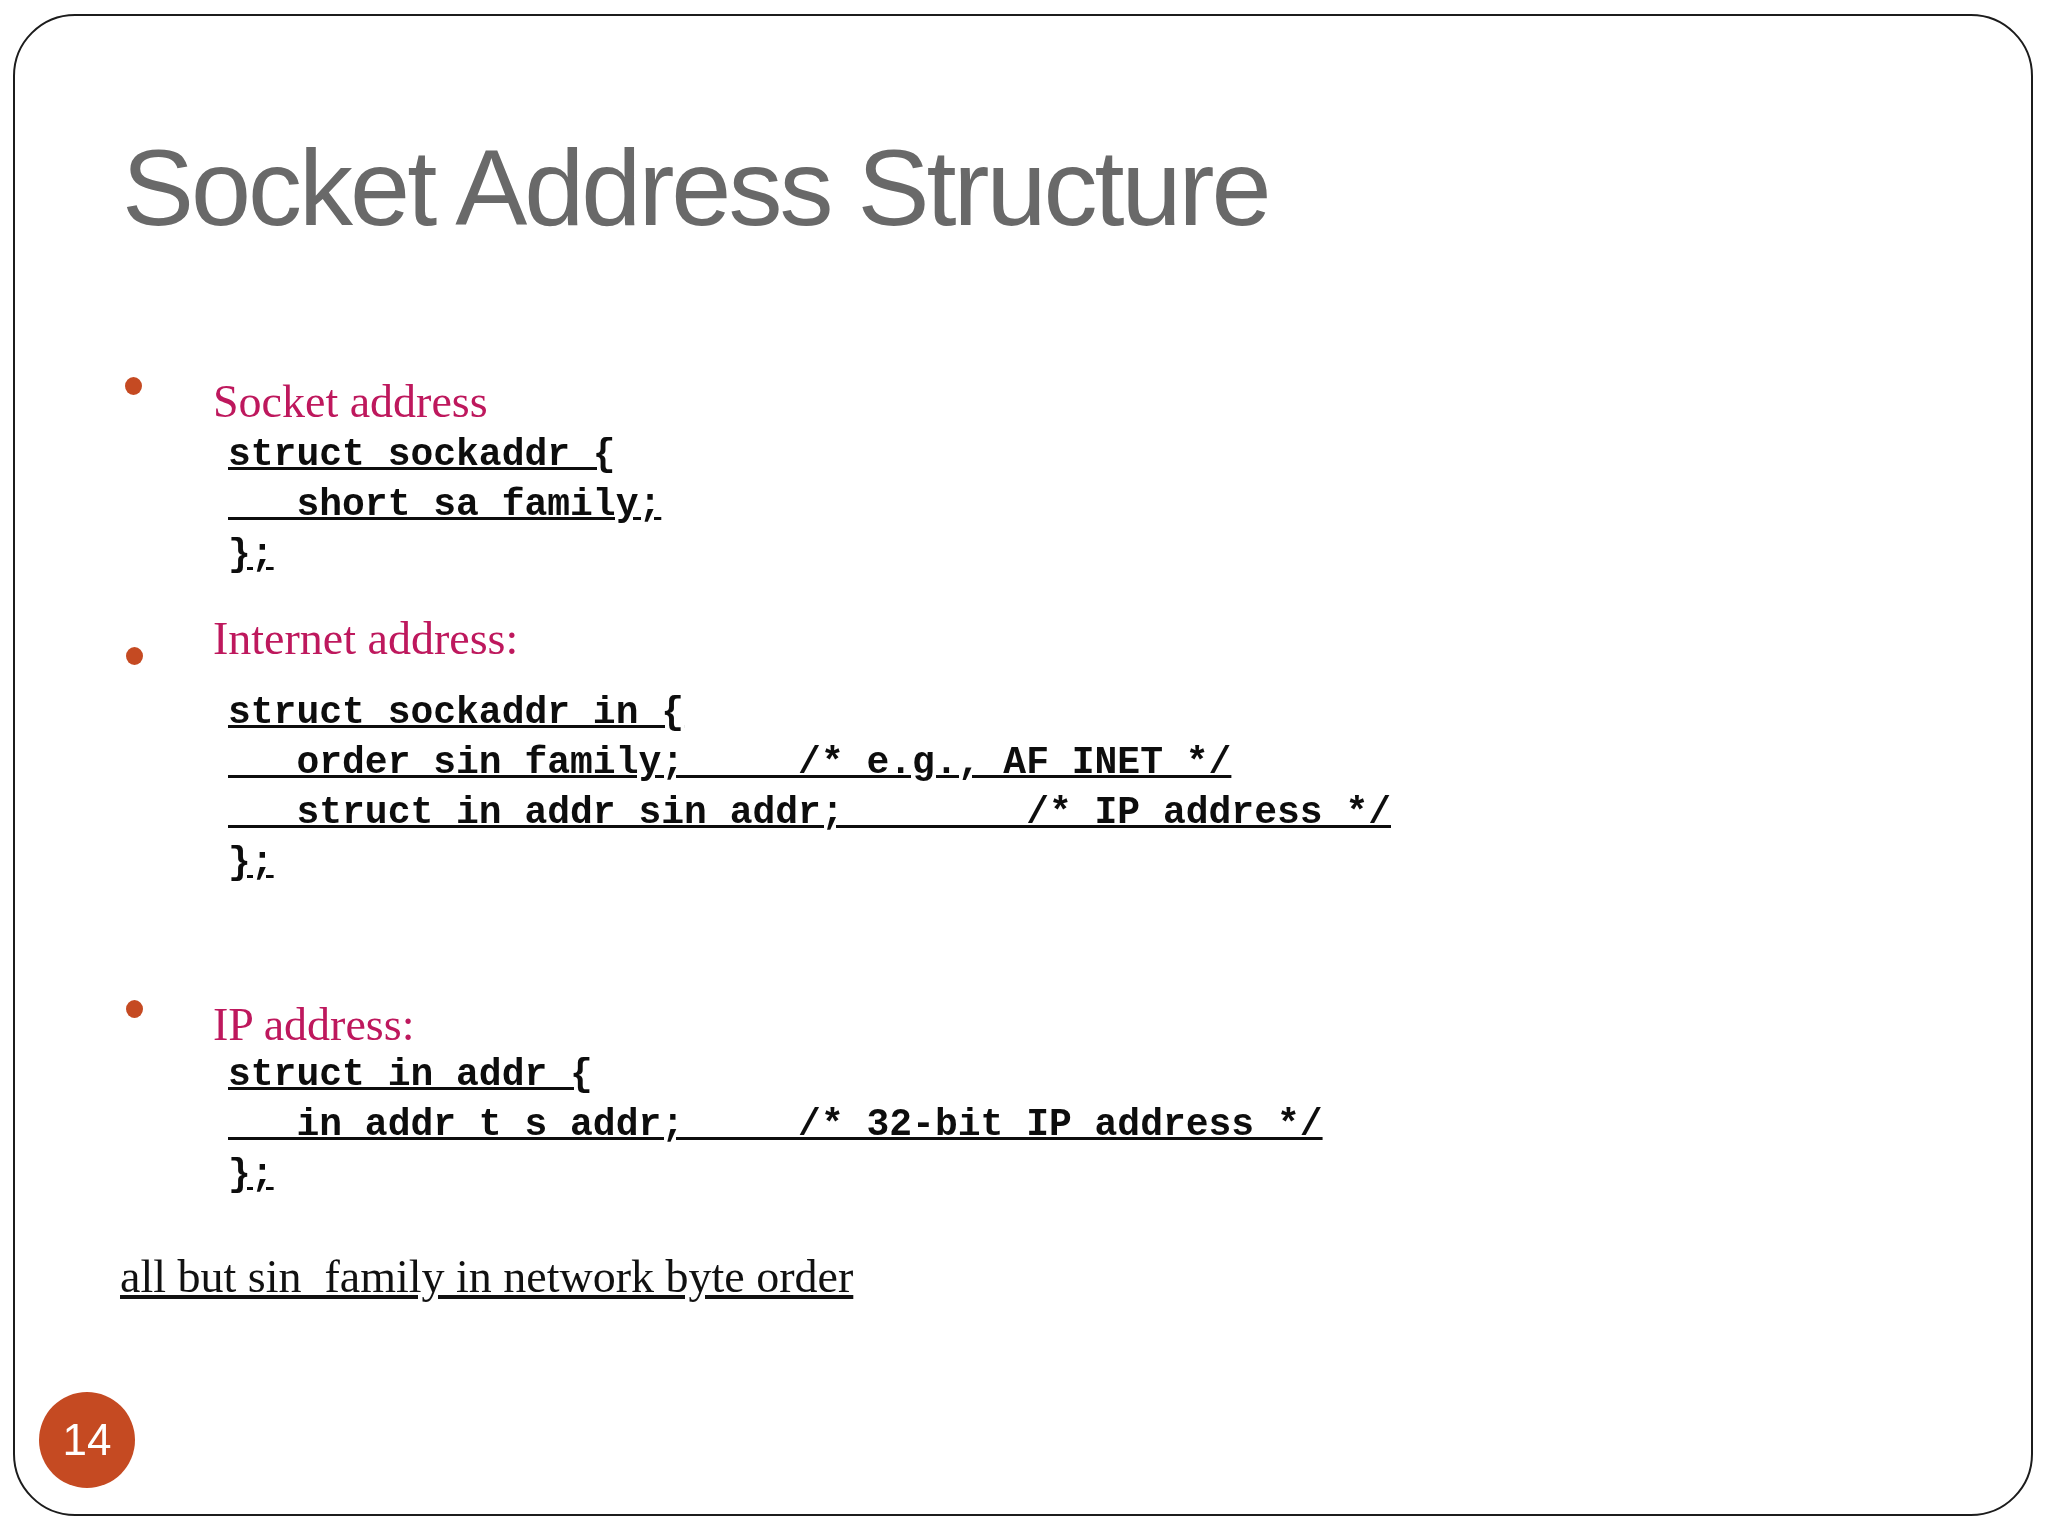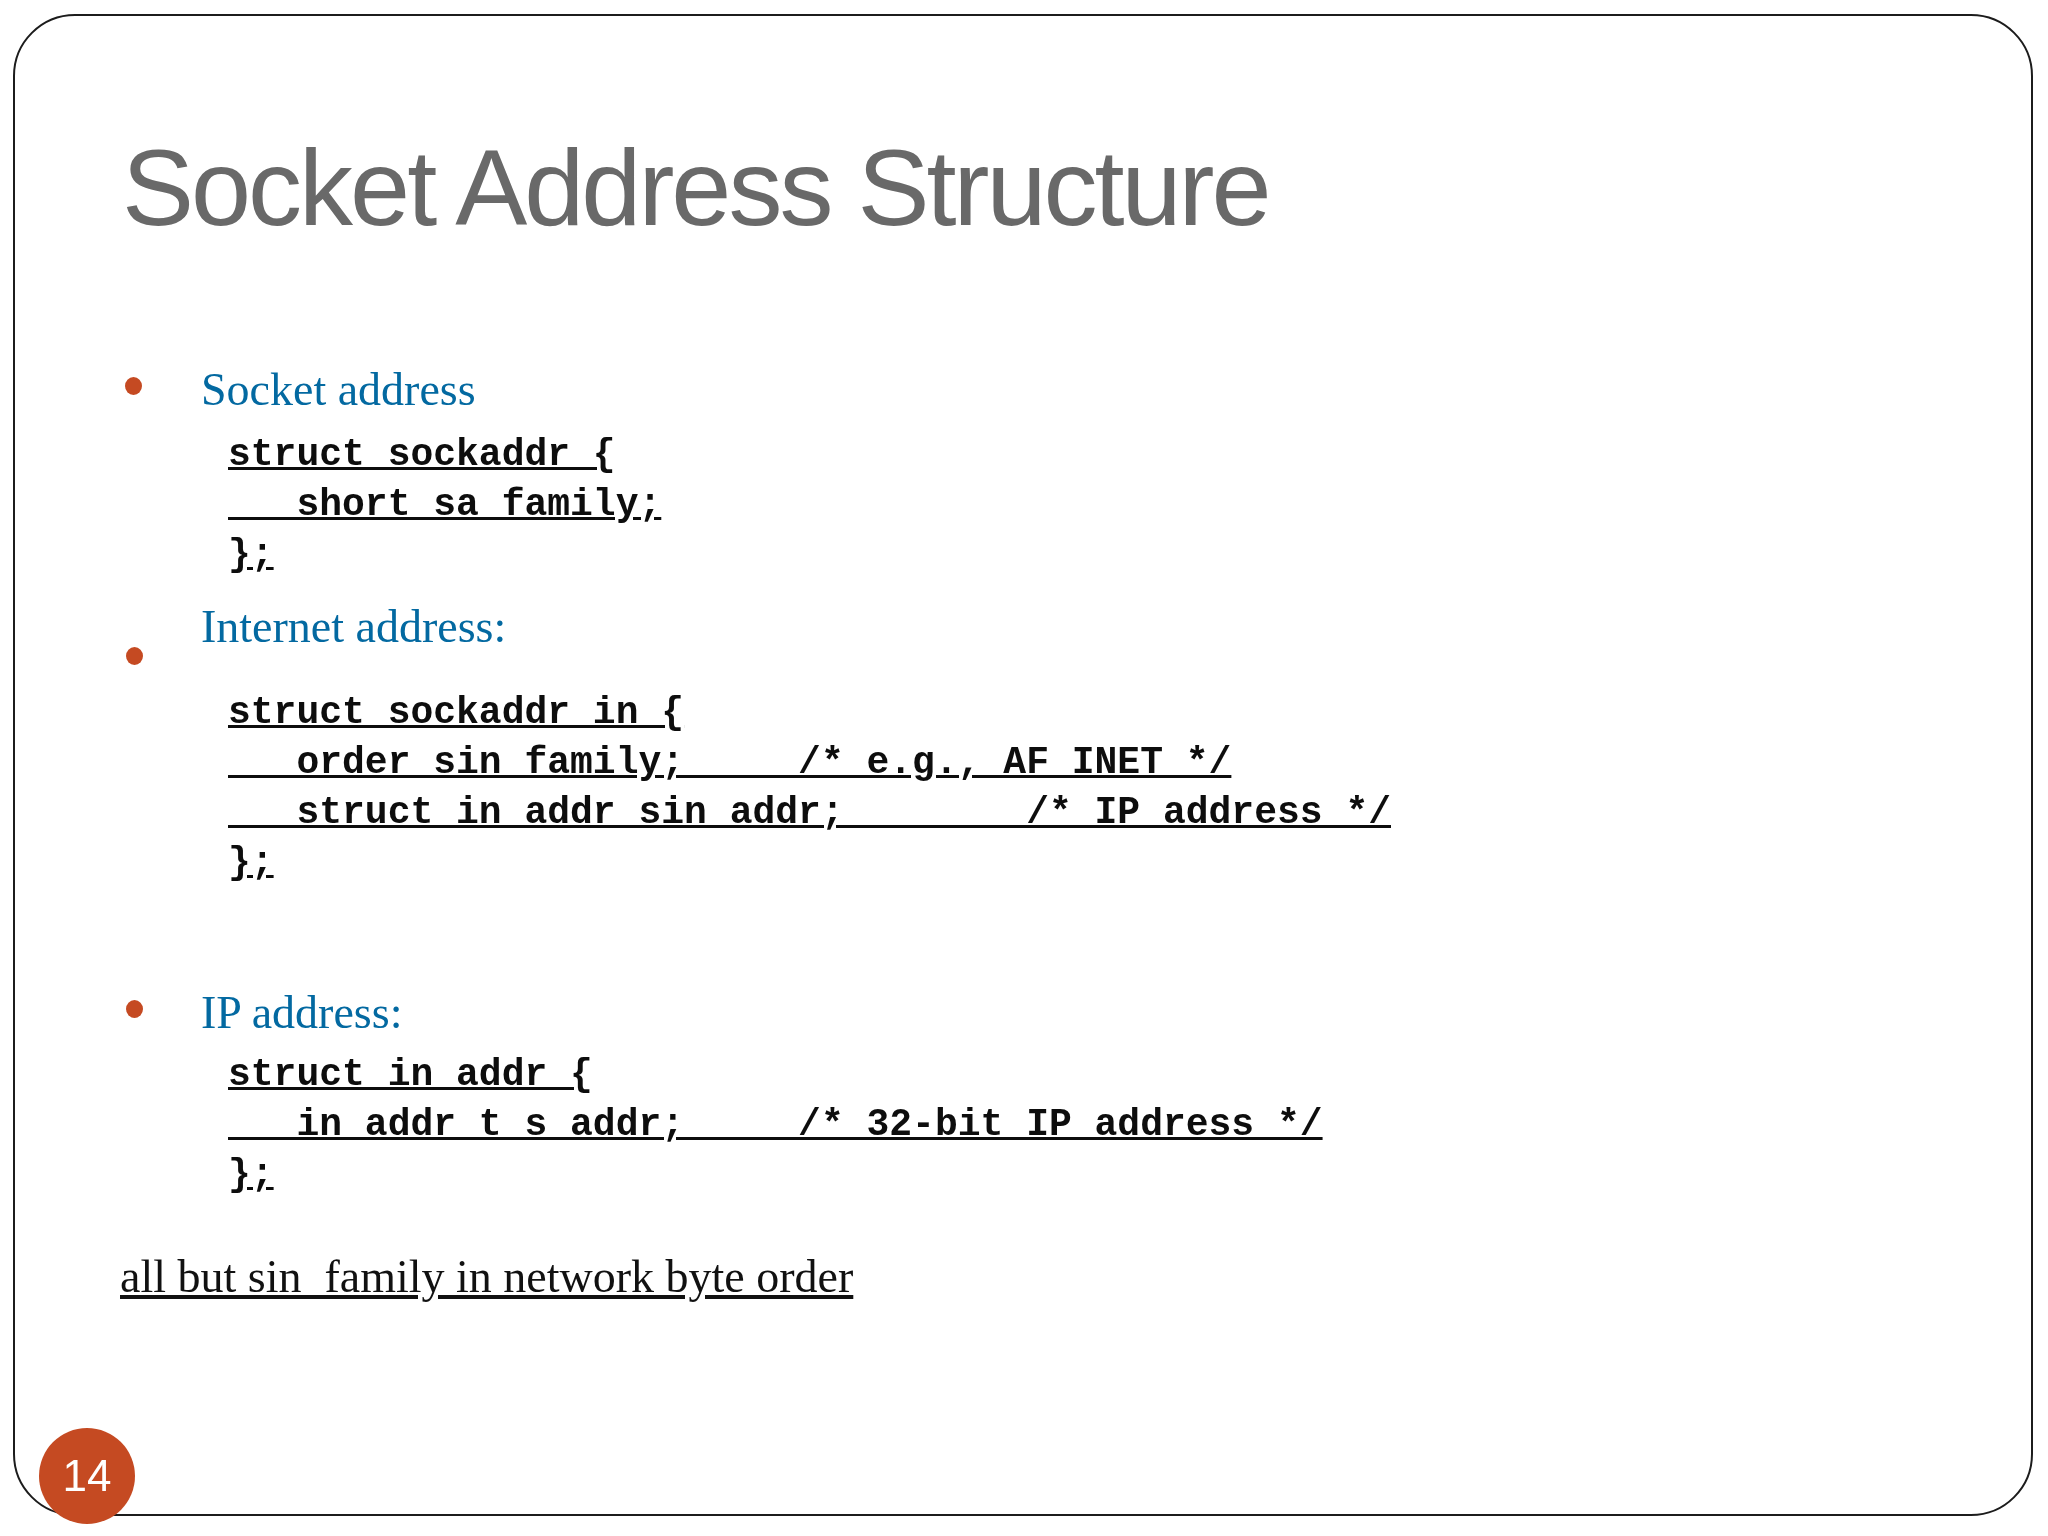--- a/index.html
+++ b/index.html
@@ -50,25 +50,25 @@
   .bullet-dot {
     position: absolute;
     width: 17px;
     height: 18px;
     border-radius: 50%;
     background: var(--accent);
   }
   .bullet-label {
     position: absolute;
     left: 197px;
-    margin: 4px;
+    margin: 16px;
     font-family: "Liberation Serif", serif;
     font-size: 46px;
     line-height: 1;
-    color: #0369a1;
+    color: #be185d;
     white-space: nowrap;
     text-align: right;
   }
   .code-block {
     position: absolute;
     left: 228px;
     margin: 0;
     font-family: "Liberation Mono", monospace;
     font-size: 38px;
     font-weight: 700;
@@ -88,21 +88,21 @@
     font-family: "Liberation Serif", serif;
     font-size: 46px;
     line-height: 1.1;
     color: #111111;
     white-space: nowrap;
     text-decoration: underline;
   }
   .page-badge {
     position: absolute;
     left: 39px;
-    top: 1428px;
+    top: 1392px;
     width: 96px;
     height: 96px;
     border-radius: 50%;
     background: var(--accent);
     display: flex;
     align-items: center;
     justify-content: center;
   }
   .page-badge span {
     color: #ffffff;

